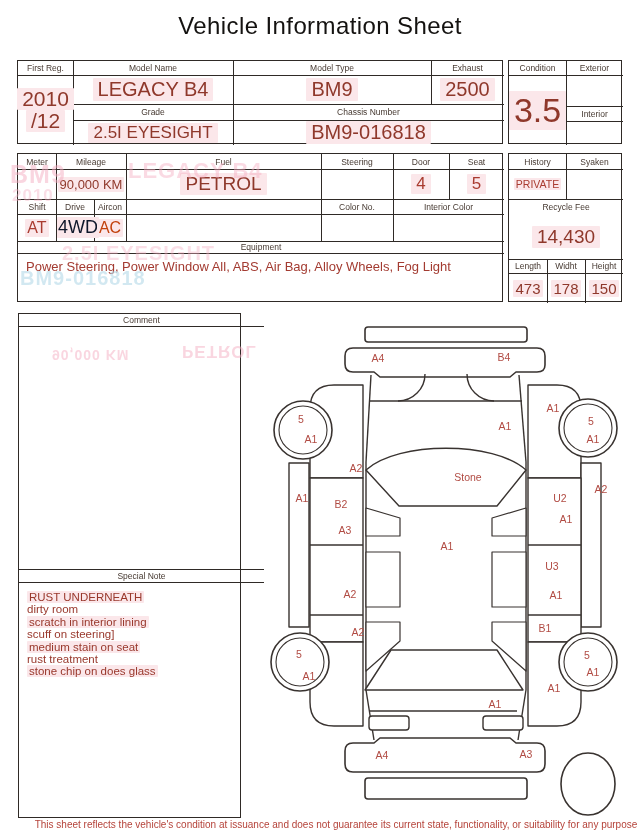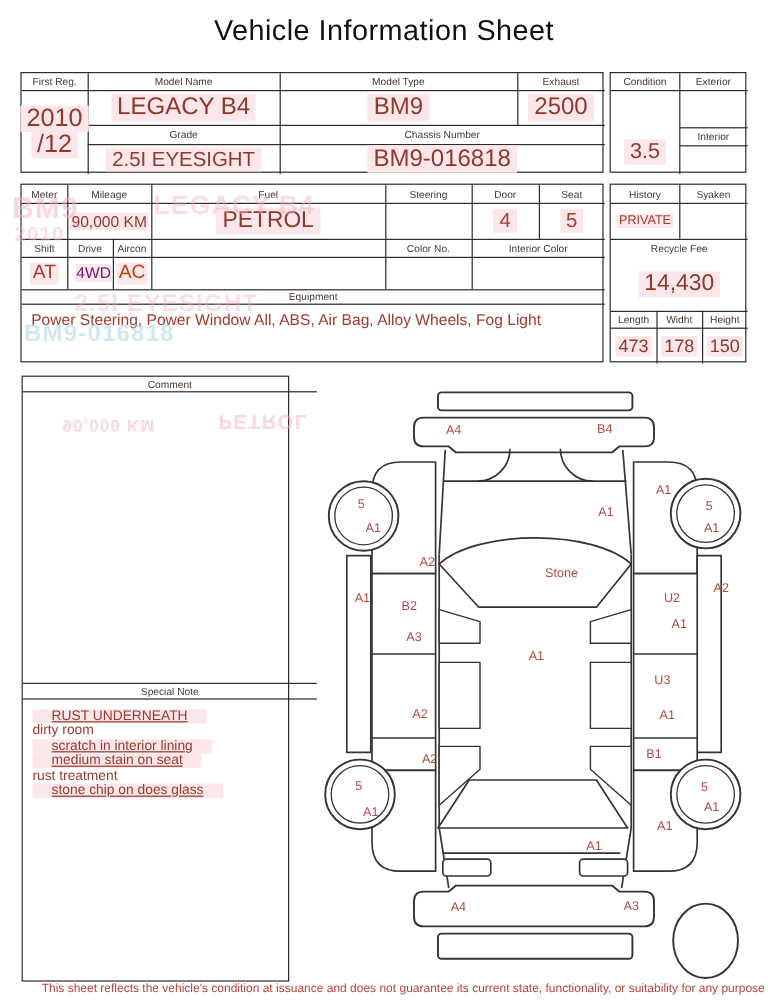--- a/index.html
+++ b/index.html
@@ -10,21 +10,21 @@
   .ln{position:absolute;background:#2f2a26;}
   .hd{position:absolute;color:#463931;font-size:8.5px;display:flex;align-items:center;
       justify-content:center;text-align:center;white-space:nowrap;}
   .val{position:absolute;color:#8f382b;display:flex;align-items:center;justify-content:center;
        text-align:center;white-space:nowrap;}
   .hl{background:#fbe7ea;padding:0 5px;border-radius:1px;}
   .title{position:absolute;left:0;right:0;top:12px;text-align:center;font-size:24px;
          color:#141210;letter-spacing:.4px;font-weight:500;}
   .equip{position:absolute;color:#a33b31;font-size:13px;white-space:nowrap;}
   .note-line{font-size:11.5px;line-height:12.4px;color:#99382c;white-space:nowrap;}
-  .note-line .hl{padding:0 16px;text-decoration:underline;}
+  .note-line .hl{padding:0 2px;}
   .disclaimer{position:absolute;left:0;right:0;top:819px;text-align:center;
               font-size:10px;color:#b5433a;margin-left:32px;}
   .ghost{position:absolute;pointer-events:none;font-weight:bold;letter-spacing:1px;
          white-space:nowrap;}
   svg text{fill:#b14b43;font-size:10.5px;font-family:"Liberation Sans",sans-serif;}
   svg path,svg rect,svg circle,svg ellipse,svg line{vector-effect:none;}
 </style>
 </head>
 <body>
 
@@ -70,21 +70,21 @@
     </div>
 </div>
 
 <div class="box" style="left:508px;top:60px;width:114px;height:84px;">
   <div class="ln" style="left:57px;top:0;width:1px;height:84px;"></div>
   <div class="ln" style="left:0;top:14px;width:114px;height:1px;"></div>
   <div class="ln" style="left:57px;top:45px;width:57px;height:1px;"></div>
   <div class="ln" style="left:57px;top:60px;width:57px;height:1px;"></div>
 
   <div class="hd" style="left:0;top:0;width:57px;height:14px;">Condition</div>
-  <div class="val" style="left:0;top:14px;width:57px;height:70px;font-size:18px;margin-top:16px;">
+  <div class="val" style="left:0;top:14px;width:57px;height:70px;font-size:34px;">
       <span class="hl">3.5</span>
     </div>
   <div class="hd" style="left:57px;top:0;width:57px;height:14px;">Exterior</div>
   <div class="val" style="left:57px;top:14px;width:57px;height:31px;font-size:12px;"></div>
   <div class="hd" style="left:57px;top:45px;width:57px;height:15px;">Interior</div>
   <div class="val" style="left:57px;top:60px;width:57px;height:24px;font-size:12px;"></div>
 </div>
 
 <div class="box" style="left:17px;top:153px;width:486px;height:149px;">
   <div class="ln" style="left:0;top:15px;width:486px;height:1px;"></div>
@@ -127,21 +127,21 @@
 
   <div class="hd" style="left:0;top:45px;width:38px;height:15px;">Shift</div>
   <div class="hd" style="left:38px;top:45px;width:38px;height:15px;">Drive</div>
   <div class="hd" style="left:76px;top:45px;width:32px;height:15px;">Aircon</div>
   <div class="hd" style="left:303px;top:45px;width:72px;height:15px;">Color No.</div>
   <div class="hd" style="left:375px;top:45px;width:111px;height:15px;">Interior Color</div>
 
   <div class="val" style="left:0;top:60px;width:38px;height:27px;font-size:16px;color:#a93b30;">
       <span class="hl" style="padding:0 2px;">AT</span>
     </div>
-  <div class="val" style="left:38px;top:60px;width:44px;height:27px;font-size:13px;color:#701a75;">
+  <div class="val" style="left:38px;top:60px;width:44px;height:27px;font-size:18px;color:#0f172a;">
       <span class="hl" style="padding:0 1px;">4WD</span>
     </div>
   <div class="val" style="left:76px;top:60px;width:32px;height:27px;font-size:16px;color:#c2410c;">
       <span class="hl" style="padding:0 2px;">AC</span>
     </div>
   <div class="val" style="left:303px;top:60px;width:72px;height:27px;font-size:12px;"></div>
   <div class="val" style="left:375px;top:60px;width:111px;height:27px;font-size:12px;"></div>
 
   <div class="hd" style="left:0;top:87px;width:486px;height:12px;">Equipment</div>
   <div class="equip" style="left:8px;top:105px;">Power Steering, Power Window  All, ABS, Air Bag, Alloy Wheels, Fog Light</div>
@@ -187,20 +187,21 @@
   <div class="hd" style="left:0;top:0;width:245px;height:12px;">Comment</div>
   <div class="val" style="left:6px;top:16px;width:232px;height:230px;font-size:11px;justify-content:flex-start;align-items:flex-start;"></div>
 
   <div class="ln" style="left:0;top:255px;width:245px;height:1px;"></div>
   <div class="ln" style="left:0;top:268px;width:245px;height:1px;"></div>
   <div class="hd" style="left:0;top:255px;width:245px;height:13px;">Special Note</div>
   <div class="abs" id="note-lines" style="left:8px;top:277px;width:232px;">
       <div class="note-line"><span class="hl">RUST UNDERNEATH</span></div>
       <div class="note-line"><span>dirty room</span></div>
       <div class="note-line"><span class="hl">scratch in interior lining</span></div>
+      <div class="note-line"><span>scuff on steering]</span></div>
       <div class="note-line"><span class="hl">medium stain on seat</span></div>
       <div class="note-line"><span>rust treatment</span></div>
       <div class="note-line"><span class="hl">stone chip on does glass</span></div>
     </div>
 </div>
 
 <svg class="abs" style="left:270px;top:310px;" width="360" height="510" viewBox="0 0 360 510">
   <g fill="#ffffff" stroke="#393330" stroke-width="1.4" stroke-linejoin="round">
 
     <path d="M 93,75 H 64 Q 40,75 40,99 V 168 H 93 Z"></path>

